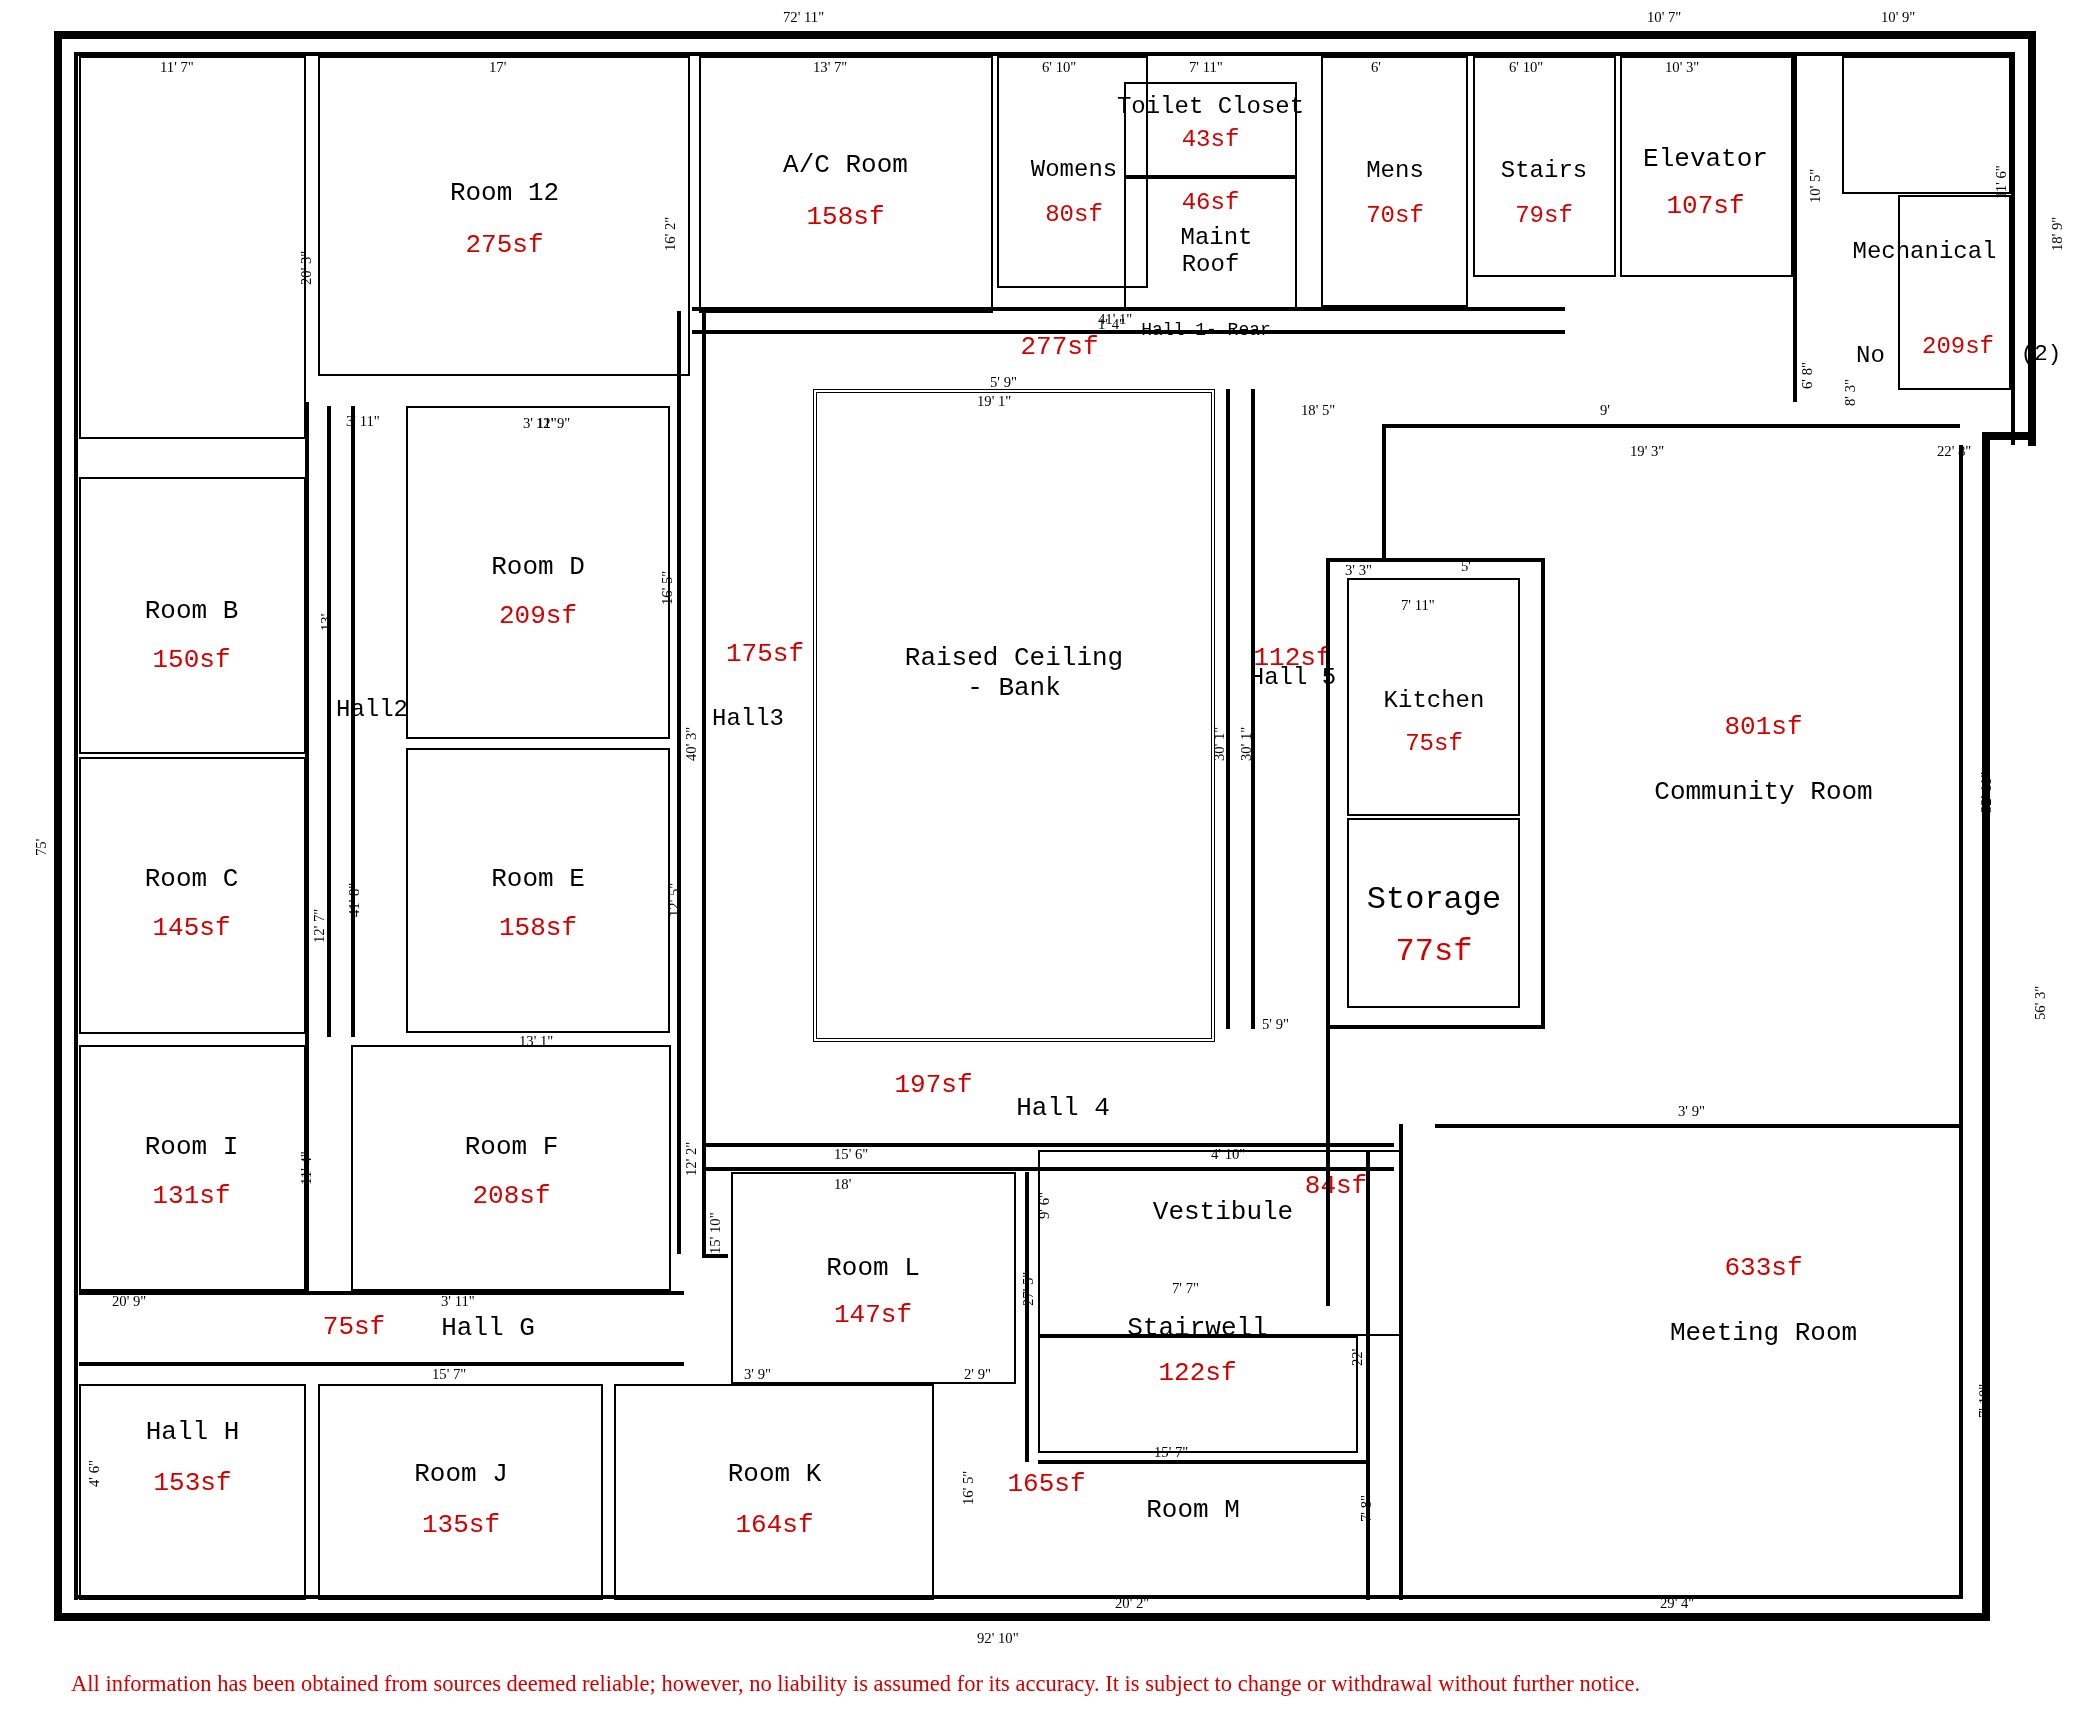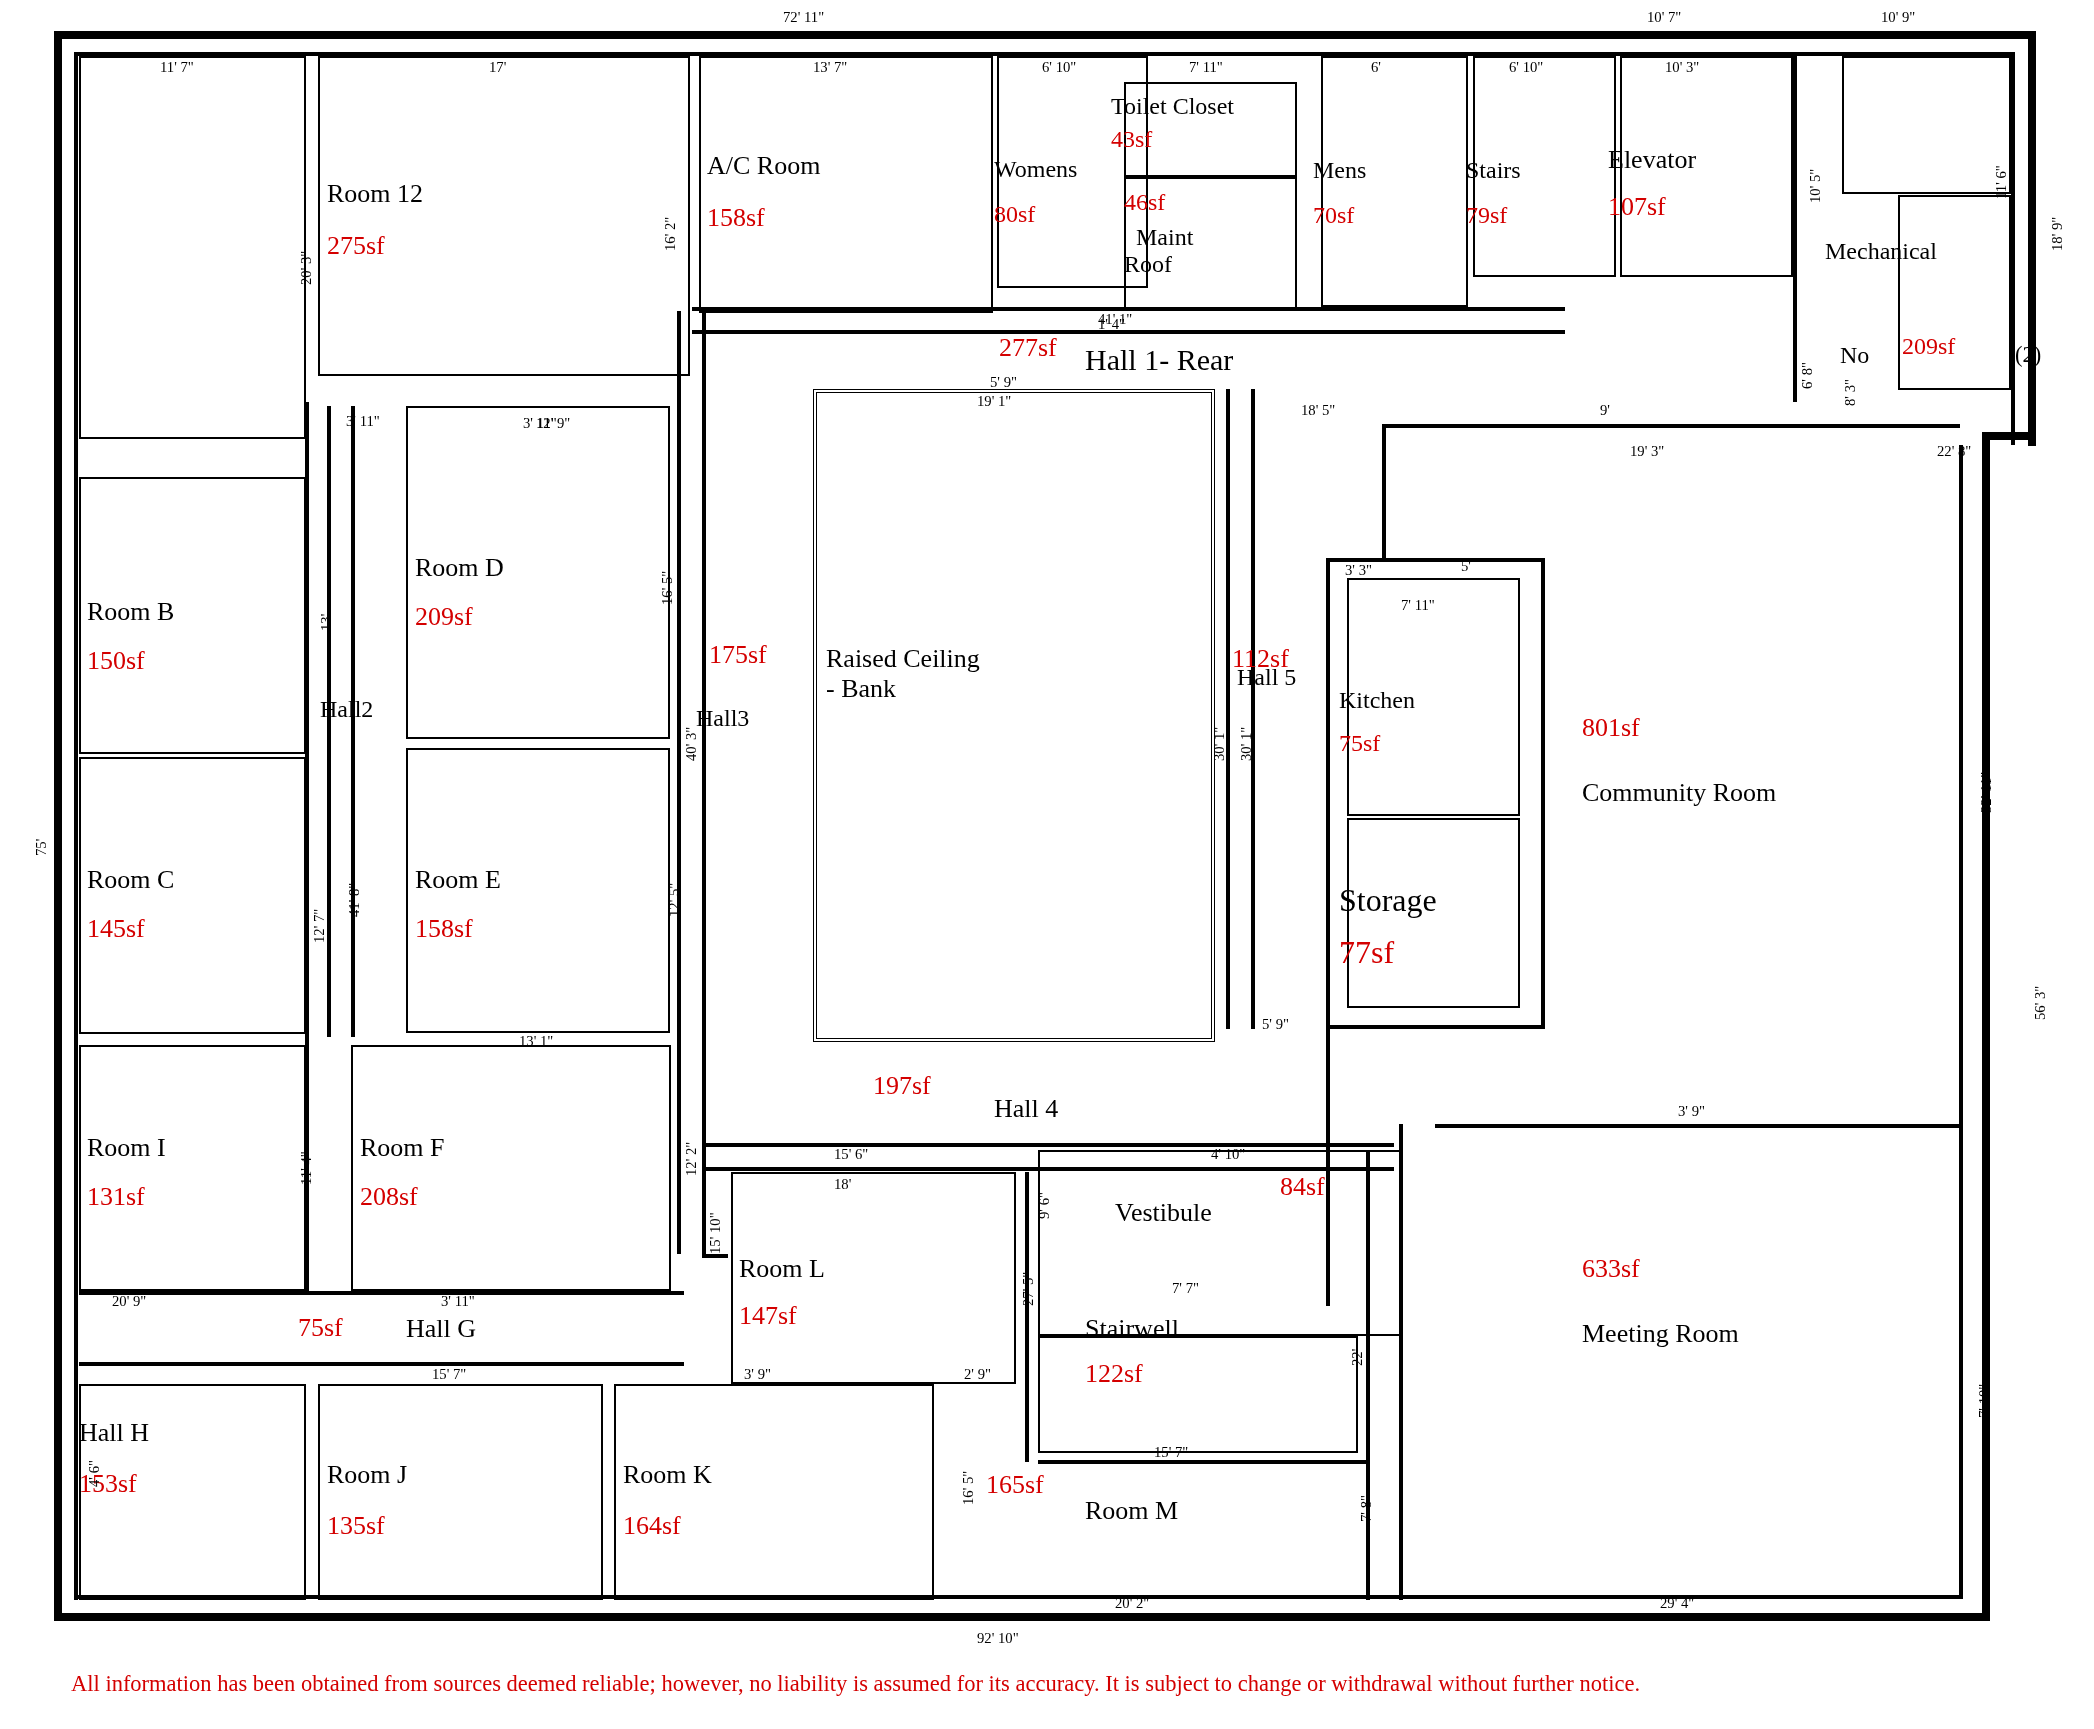--- a/index.html
+++ b/index.html
@@ -3,21 +3,21 @@
 <meta charset="utf-8">
 <style>
   html,body{margin:0;padding:0;background:#ffffff;}
   body{width:2094px;height:1729px;position:relative;font-family:"Liberation Serif",serif;overflow:hidden;}
   #sheet{position:absolute;left:0;top:0;width:2094px;height:1729px;}
 
   
   .wall{position:absolute;background:#000;}
   .room{position:absolute;box-sizing:border-box;border:2.6px solid #000;}
   .room.dbl{border:4.3px double #000;}
-  .lbl{position:absolute;line-height:1.15;color:#000;font-family:Liberation Serif, serif;}
+  .lbl{position:absolute;text-align:center;line-height:1.15;color:#000;font-family:Liberation Mono, monospace;}
   .sf{color:#d40000;}
   .dim{position:absolute;font-size:13px;color:#000;font-family:"Liberation Serif",serif;white-space:nowrap;}
   .dim.v{transform-origin:0 0;transform:rotate(-90deg);}
   .name{white-space:nowrap;}
   .disclaimer{position:absolute;color:#d40000;font-size:22.5px;line-height:1.35;font-family:"Liberation Serif",serif;}
 </style>
 </head>
 <body>
 
 <div id="sheet">
@@ -96,21 +96,21 @@
   <div class="room" style="left:1898px;top:195px;width:113px;height:195px;"></div>
   <div class="lbl" style="left:1825px;top:238px;width:199px;font-size:24px;">
     <div class="name">Mechanical</div>
   </div>
   <div class="lbl sf" style="left:1902px;top:333px;width:112px;font-size:24px;">209sf</div>
   <div class="lbl" style="left:1840px;top:342px;width:61px;font-size:24px;">No</div>
   <div class="lbl" style="left:2015px;top:342px;width:52px;font-size:22.5px;">(2)</div>
 
   <div class="wall" style="left:692px;top:307px;width:873px;height:4.3px;"></div>
   <div class="wall" style="left:692px;top:330px;width:873px;height:4.3px;"></div>
-  <div class="lbl" style="left:1085px;top:343px;width:242px;font-size:30px;">
+  <div class="lbl" style="left:1085px;top:320px;width:242px;font-size:18px;">
     <span class="name">Hall 1- Rear</span>
   </div>
   <div class="lbl sf" style="left:999px;top:333px;width:121px;font-size:26px;">277sf</div>
 
   <div class="room" style="left:79px;top:477px;width:227px;height:277px;"></div>
   <div class="lbl" style="left:87px;top:597px;width:209px;font-size:26px;">
     <div class="name">Room B</div>
     <div style="height:19px"></div>
     <div class="sf">150sf</div>
   </div>

